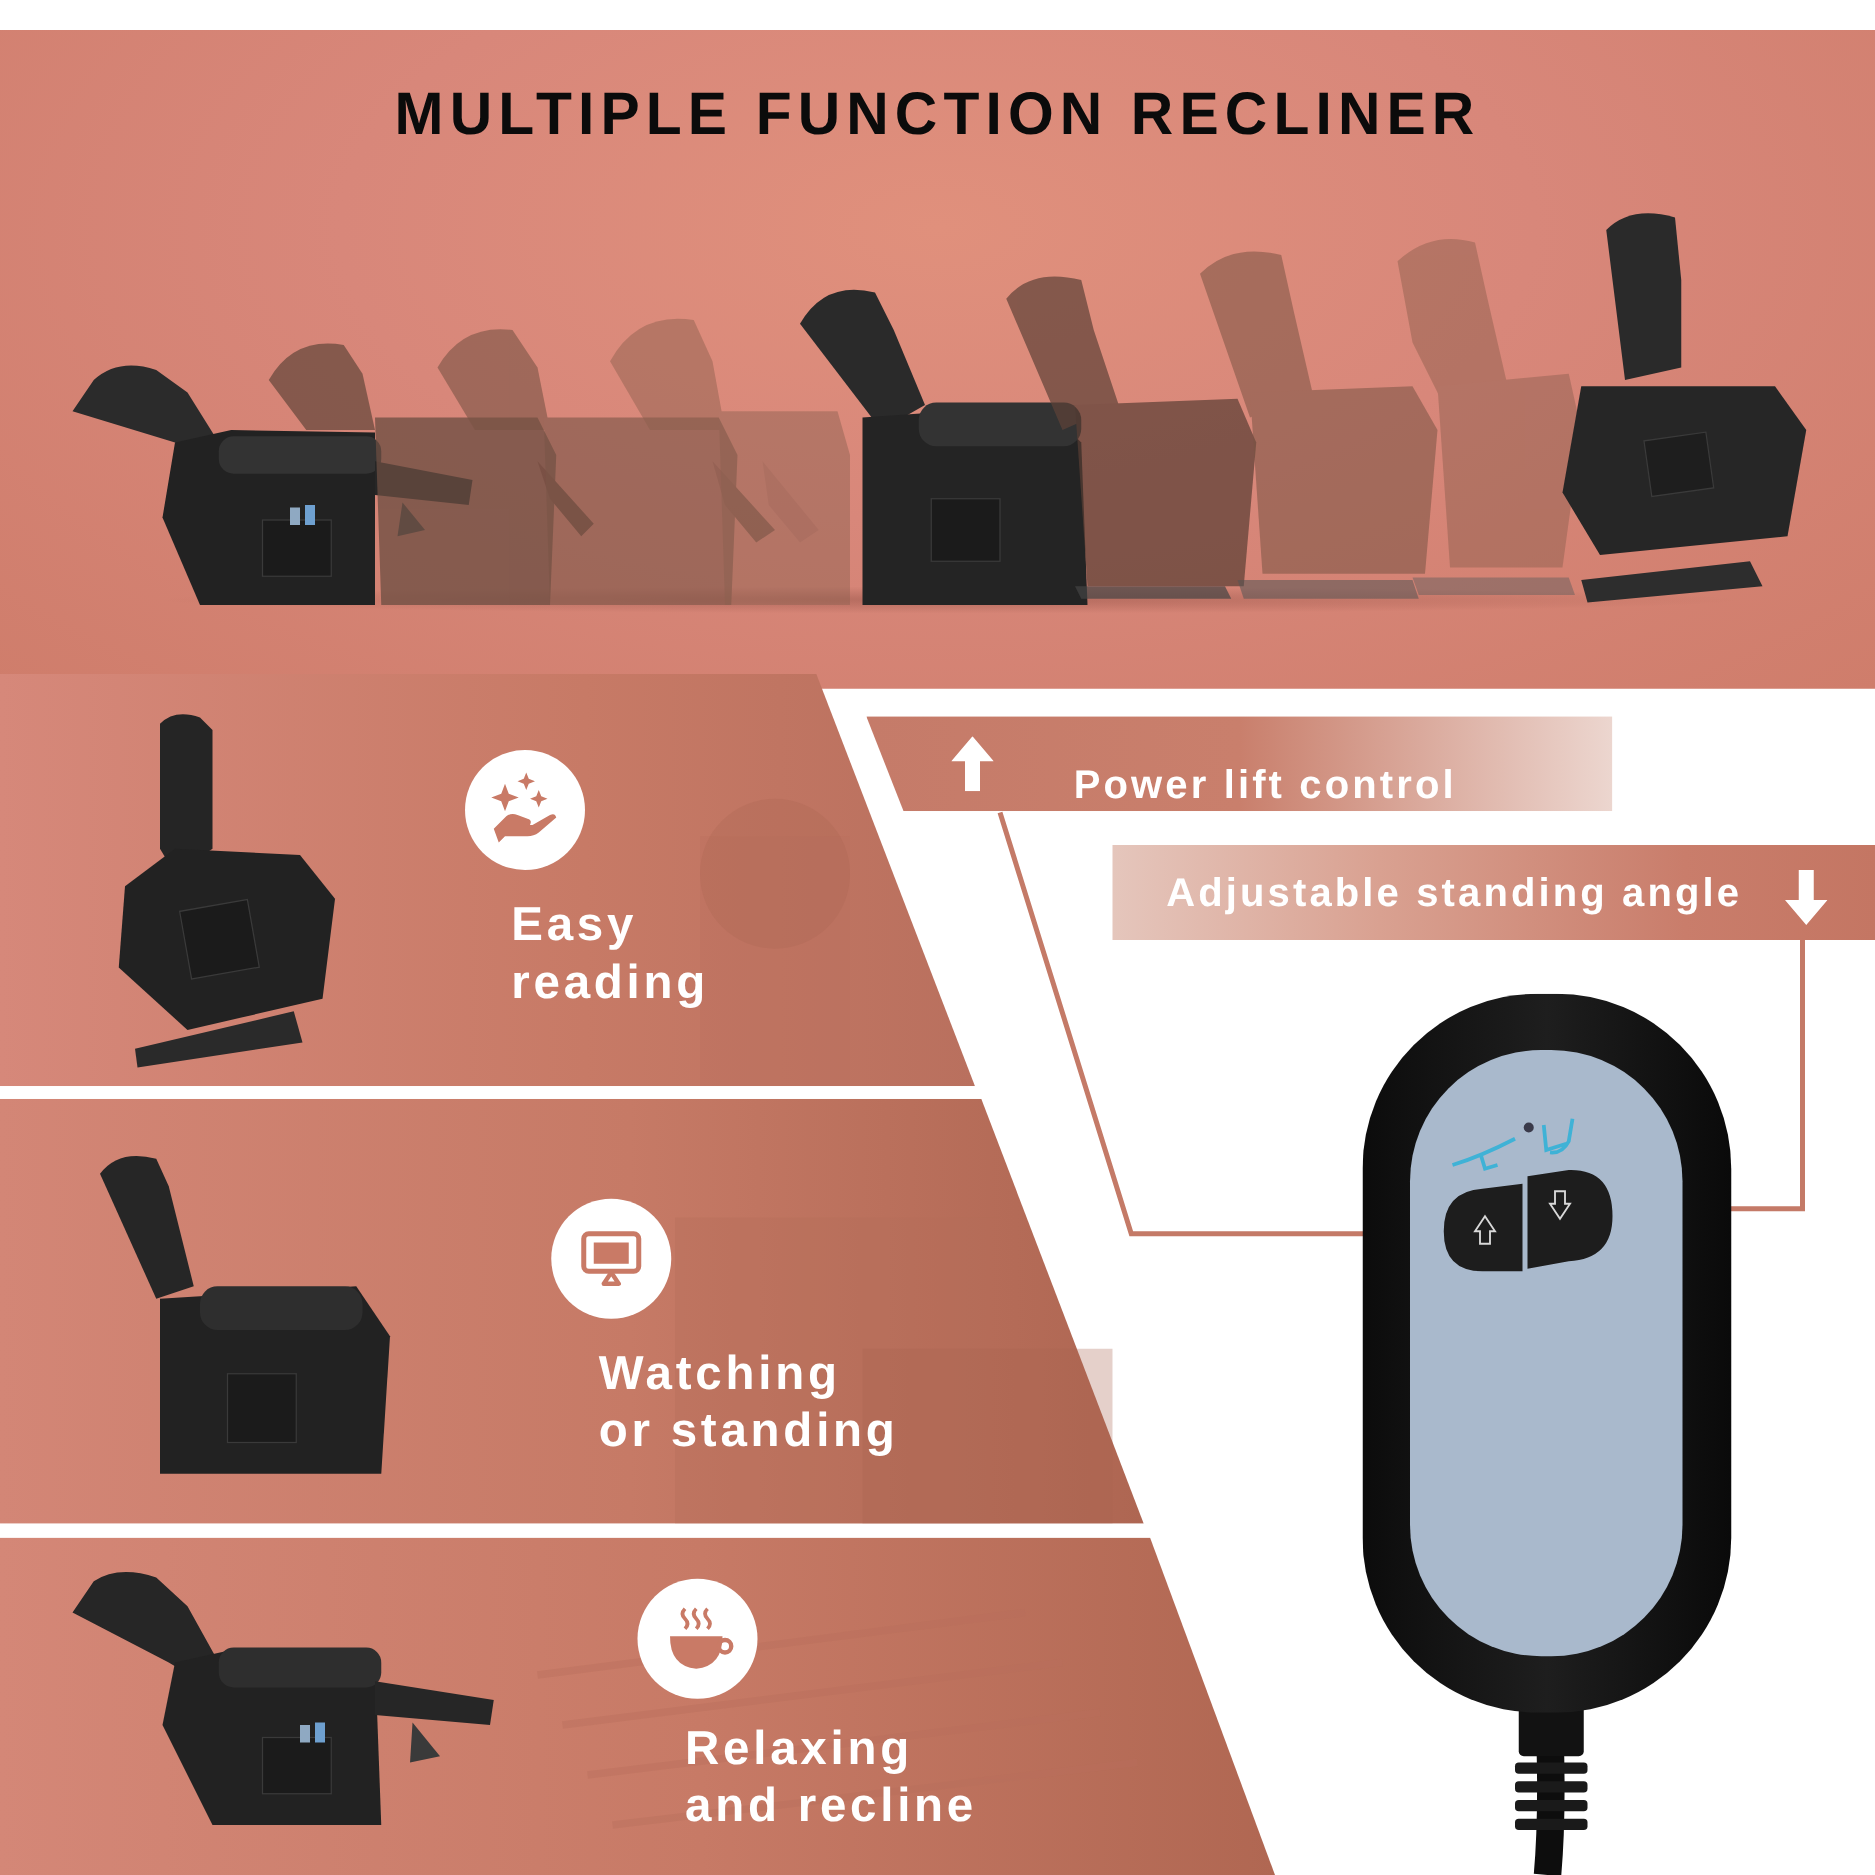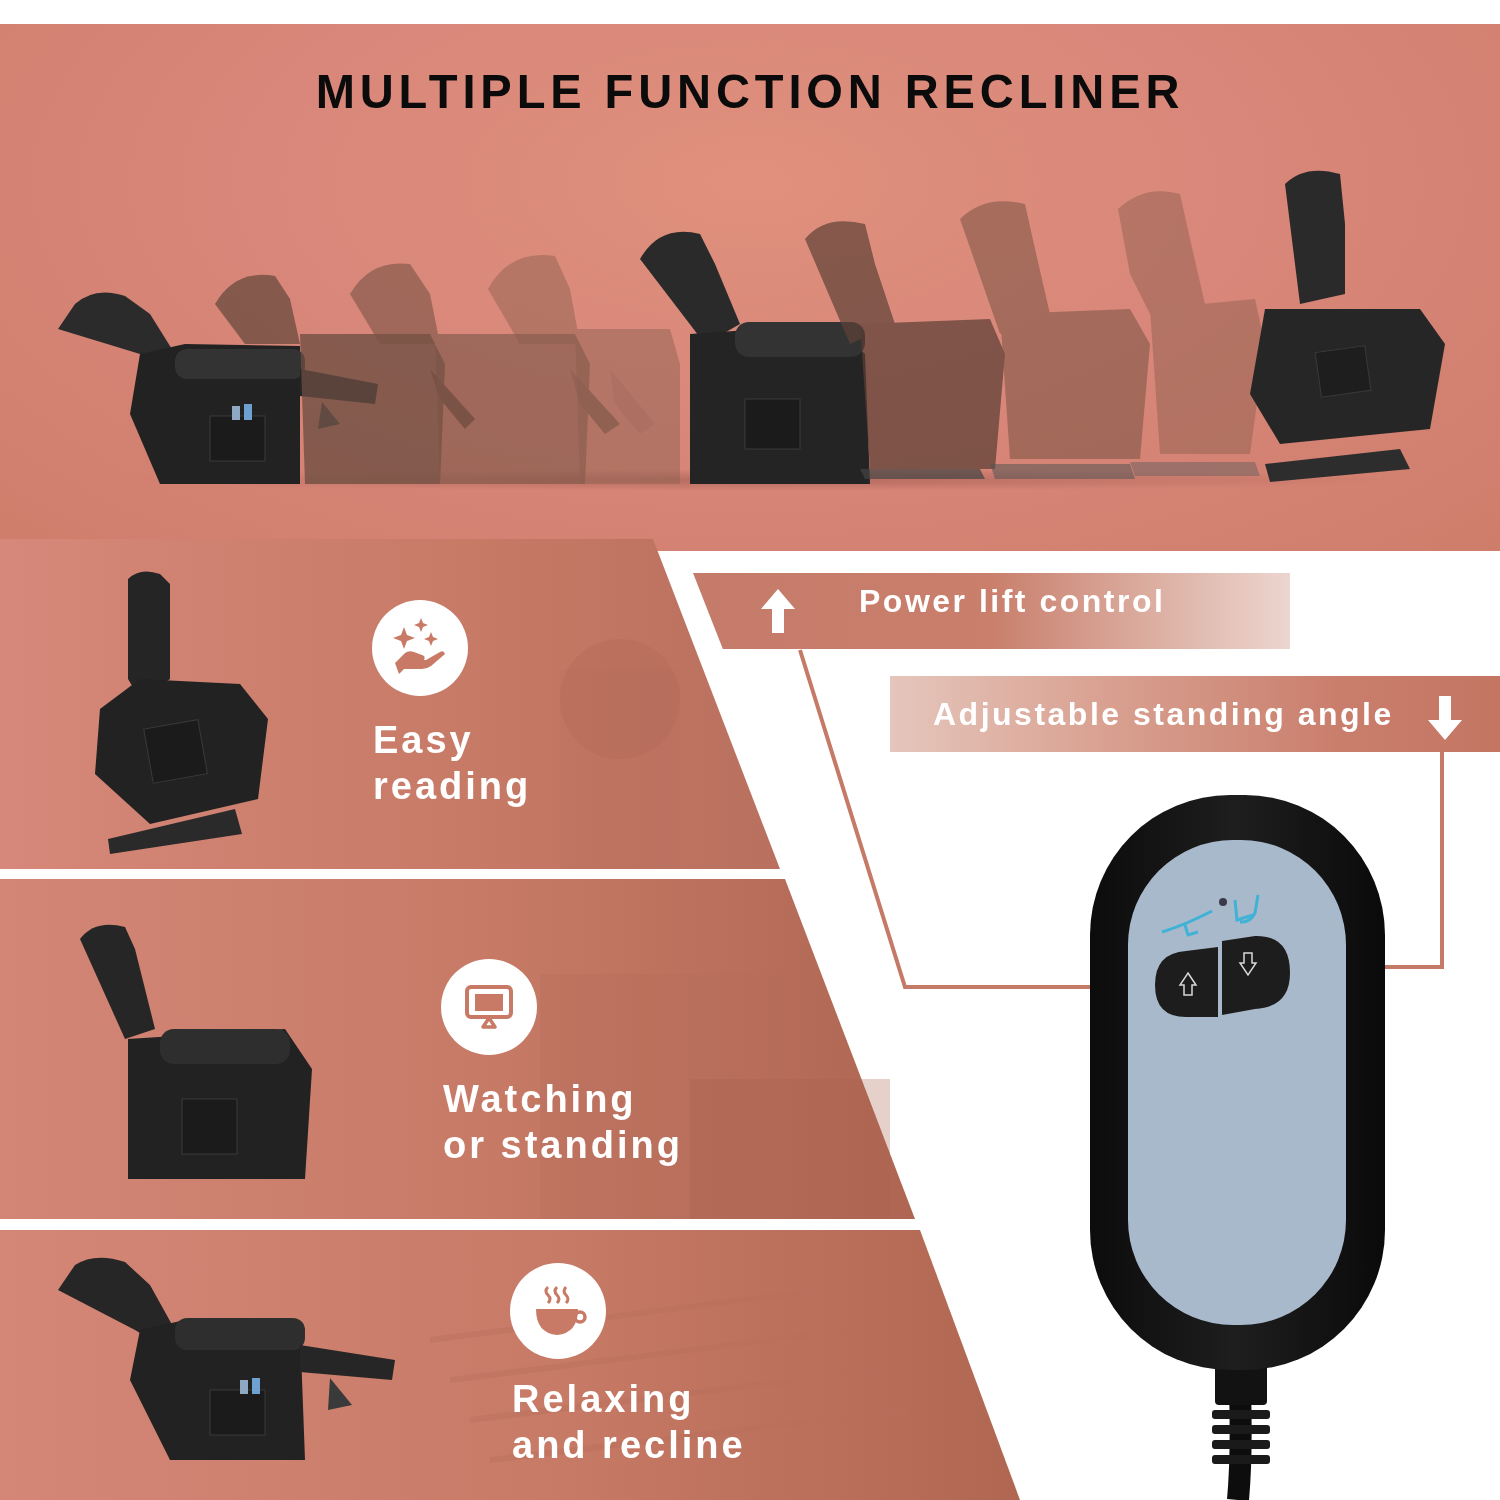--- a/index.html
+++ b/index.html
@@ -30,36 +30,36 @@
   .panel-1 { top: 539px; width: 790px; height: 330px; }
   .panel-2 { top: 879px; width: 930px; height: 340px; }
   .panel-3 { top: 1230px; width: 1050px; height: 327px; }
 
   .feature-icon {
     position: absolute; width: 96px; height: 96px; border-radius: 50%;
     background: #ffffff; display: flex; align-items: center; justify-content: center;
   }
   .feature-label {
     position: absolute; color: #ffffff; font-weight: 900; font-size: 38px;
-    letter-spacing: 3px; line-height: 46px; white-space: nowrap;
+    letter-spacing: 3px; line-height: 46px; white-space: nowrap; margin-left: 36px;
   }
   .feature-label span { display: block; }
 
   
   .callout {
     position: absolute; height: 76px; display: flex; align-items: center;
     color: #ffffff; font-weight: 900; font-size: 32px; letter-spacing: 2.5px;
   }
   .callout-lift {
     left: 693px; top: 573px; width: 597px;
     background: linear-gradient(90deg, #c57b69 0%, #c97f6c 50%, #ecd6cf 100%);
     clip-path: polygon(0 0, 100% 0, 100% 100%, 5% 100%);
   }
   .callout-lift .arrow { position: absolute; left: 68px; top: 16px; }
-  .callout-lift .text { position: absolute; left: 166px; top: 10px; }
+  .callout-lift .text { position: absolute; left: 166px; top: 36px; }
   .callout-recline {
     left: 890px; top: 676px; width: 610px;
     background: linear-gradient(90deg, #e5c6bc 0%, #d9a191 35%, #c97d6b 75%, #c47663 100%);
   }
   .callout-recline .text { position: absolute; left: 43px; top: 20px; }
   .callout-recline .arrow { position: absolute; left: 538px; top: 20px; }
 
   .connector { position: absolute; left: 0; top: 0; pointer-events: none; }
 
   

